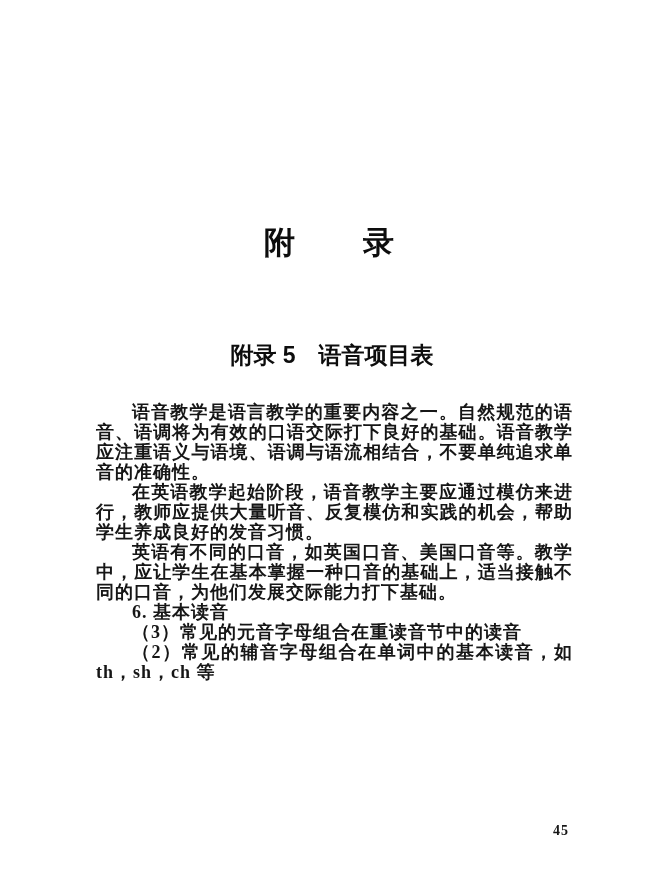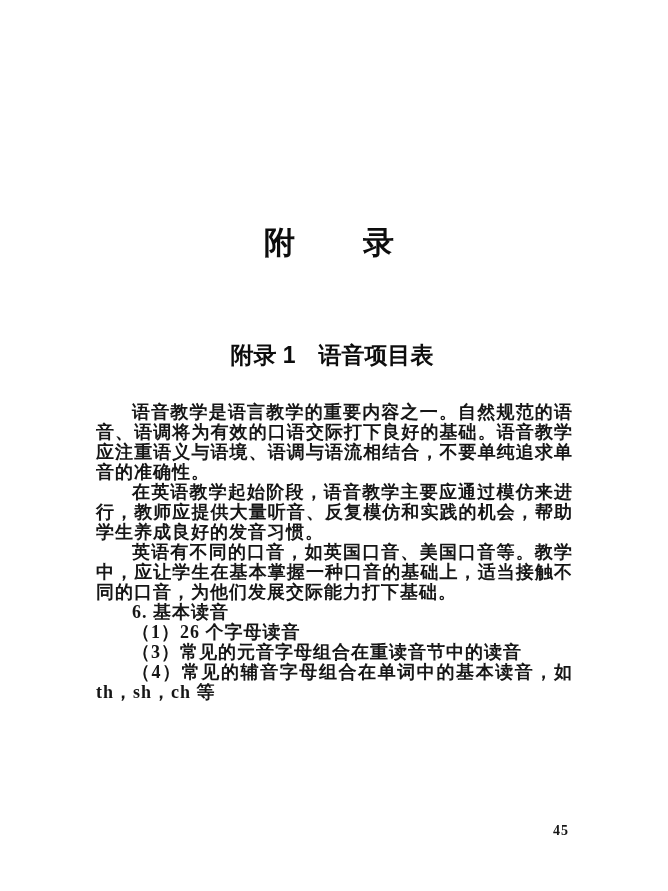--- a/index.html
+++ b/index.html
@@ -68,27 +68,26 @@
     letter-spacing: 1px;
   }
 </style>
 </head>
 <body>
 
 <div class="page">
 
   <div class="doc-title">附　　录</div>
 
-  <div class="section-heading">附录 1　语音项目表</div>
+  <div class="section-heading">附录 5　语音项目表</div>
 
   <div class="body-text">
     <p>语音教学是语言教学的重要内容之一。自然规范的语音、语调将为有效的口语交际打下良好的基础。语音教学应注重语义与语境、语调与语流相结合，不要单纯追求单音的准确性。</p>
     <p>在英语教学起始阶段，语音教学主要应通过模仿来进行，教师应提供大量听音、反复模仿和实践的机会，帮助学生养成良好的发音习惯。</p>
     <p>英语有不同的口音，如英国口音、美国口音等。教学中，应让学生在基本掌握一种口音的基础上，适当接触不同的口音，为他们发展交际能力打下基础。</p>
     <p>6. 基本读音</p>
-    <p>（1）26 个字母读音</p>
     <p>（3）常见的元音字母组合在重读音节中的读音</p>
-    <p>（4）常见的辅音字母组合在单词中的基本读音，如 th，sh，ch 等</p>
+    <p>（2）常见的辅音字母组合在单词中的基本读音，如 th，sh，ch 等</p>
   </div>
 
   <div class="page-number">45</div>
 
 </div>
 
 </body></html>

